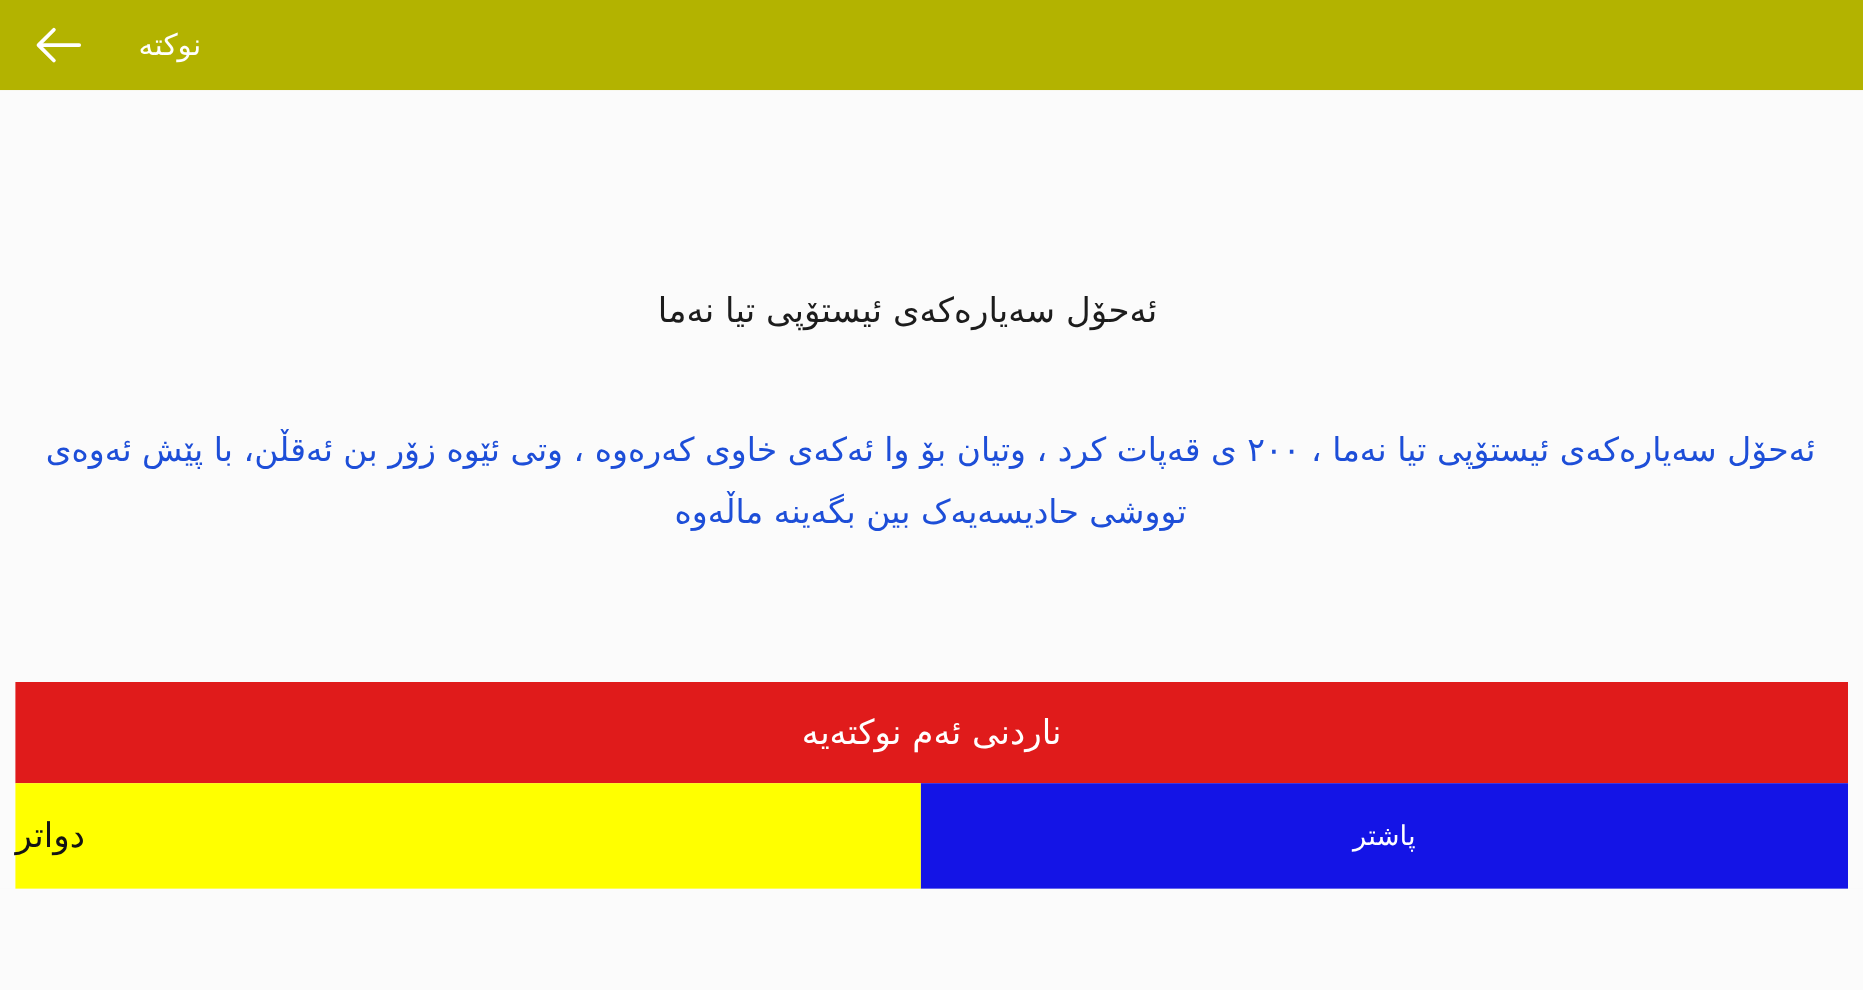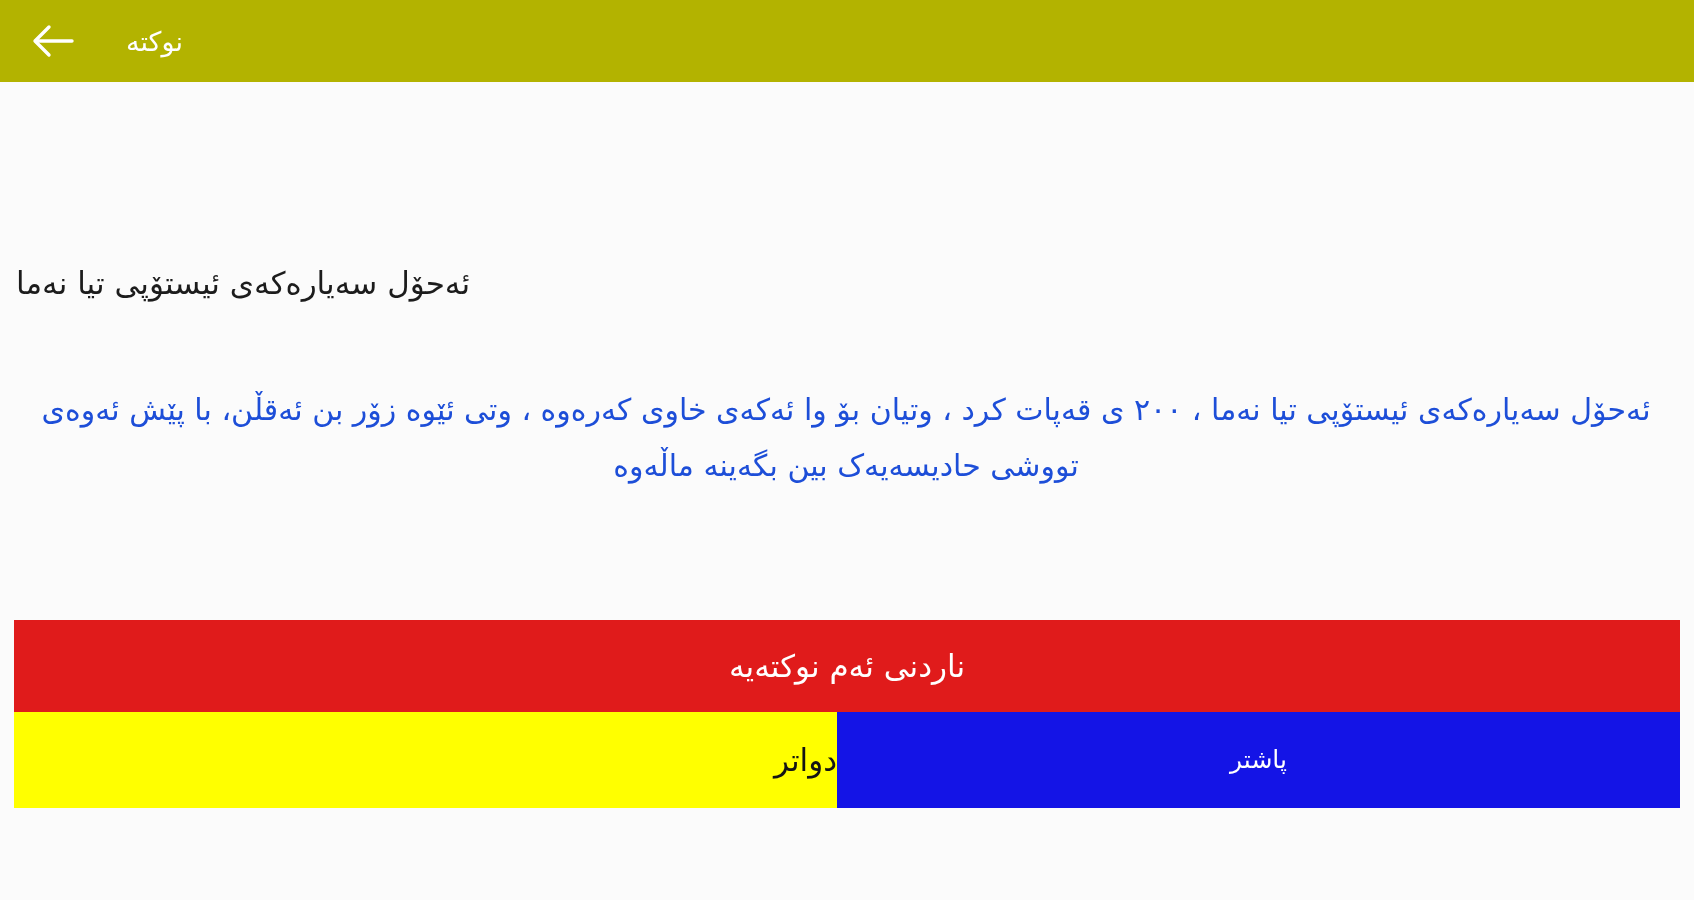--- a/index.html
+++ b/index.html
@@ -73,23 +73,23 @@
   .content {
     flex: 1 1 auto;
     position: relative;
     background: #fbfbfb;
     padding: 0;
   }
 
   .headline {
     position: absolute;
     top: 178px;
-    left: 16px;
+    left: 0;
     right: 44px;
-    text-align: left;
+    text-align: center;
     font-size: 31px;
     color: #1c1c1c;
     line-height: 1.5;
     direction: rtl;
   }
 
   .body-text {
     position: absolute;
     top: 300px;
     left: 20px;
@@ -149,21 +149,21 @@
   }
 
   .btn-next {
     flex: 1 1 auto;
     background: #ffff00;
     color: #141414;
     font-size: 31px;
     border: none;
     cursor: pointer;
     line-height: 96px;
-    text-align: right;
+    text-align: left;
     padding: 0;
     direction: rtl;
     font-family: inherit;
   }
 
   
   .bottom-gutter {
     position: absolute;
     left: 0; right: 0; bottom: 0;
     height: 92px;

